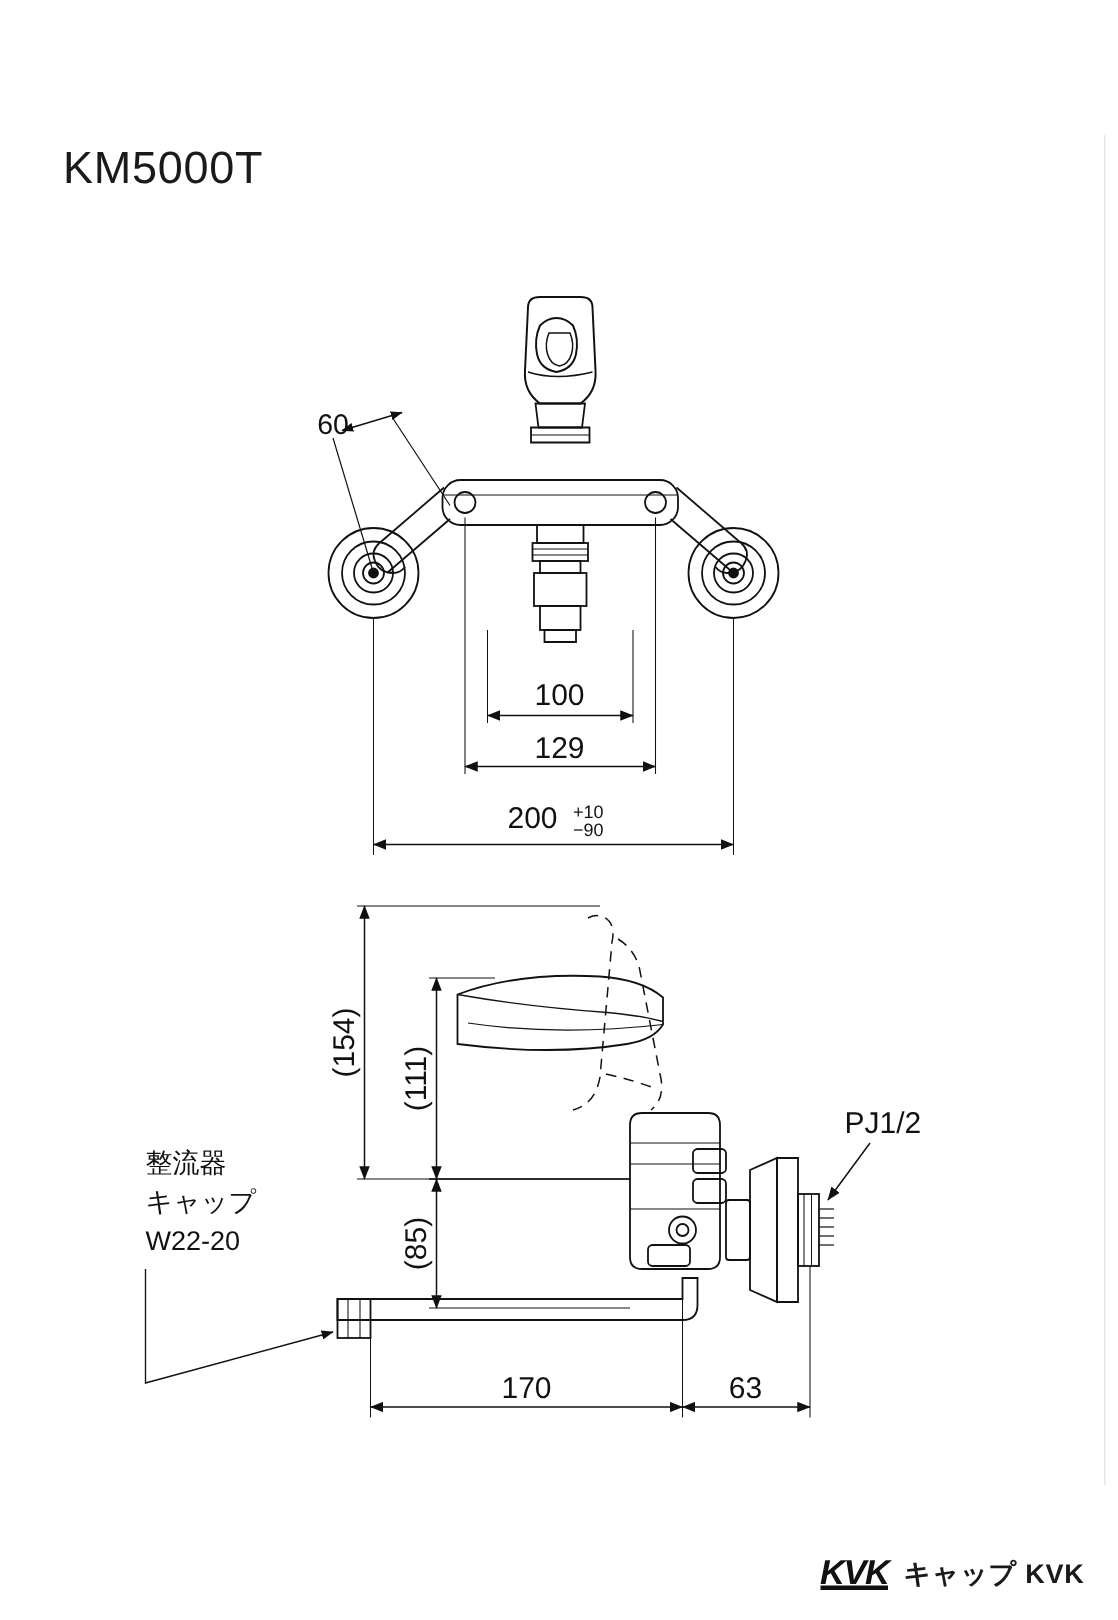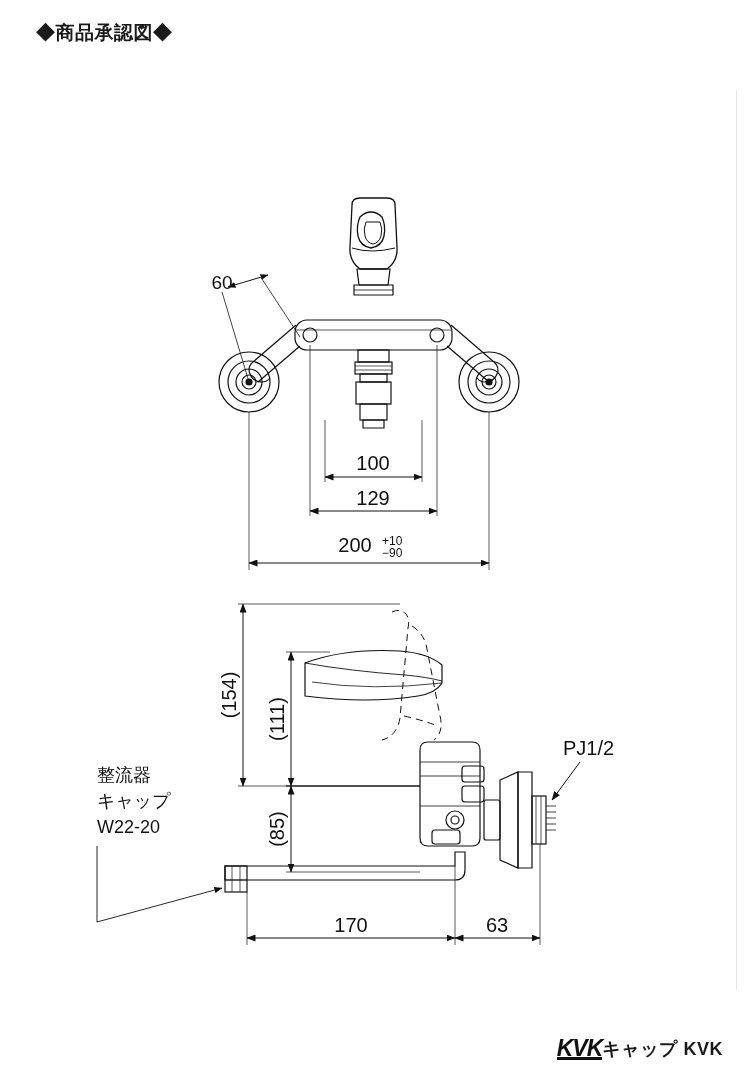--- a/index.html
+++ b/index.html
@@ -52,21 +52,21 @@
     position: absolute;
     left: 0;
     top: 0;
   }
   .footer {
     position: absolute;
     right: 22px;
     bottom: 18px;
     display: flex;
     align-items: center;
-    gap: 0;
+    gap: 10px;
     margin-top: 28px;
   }
   .kvk-logo {
     font-size: 23px;
     font-weight: bold;
     font-style: italic;
     letter-spacing: -1px;
     color: #111;
     position: relative;
   }
@@ -88,21 +88,21 @@
     fill: #111;
   }
 </style>
 </head>
 <body>
 
 <div class="page">
 
   <div class="edge-rule"></div>
 
-  <div class="header-title">◆商品承認図◆</div>
+  <div class="model-no">KM5000T</div>
 
   <svg class="drawing" width="745" height="1080" viewBox="0 0 745 1080">
     <defs>
       <marker id="arrHead" markerWidth="9" markerHeight="7" refX="8.5" refY="3.5" orient="auto">
         <polygon points="0,0 9,3.5 0,7" fill="#111"></polygon>
       </marker>
       <marker id="arrTail" markerWidth="9" markerHeight="7" refX="0.5" refY="3.5" orient="auto">
         <polygon points="9,0 0,3.5 9,7" fill="#111"></polygon>
       </marker>
       <marker id="arrHeadS" markerWidth="8" markerHeight="6" refX="7.5" refY="3" orient="auto">

